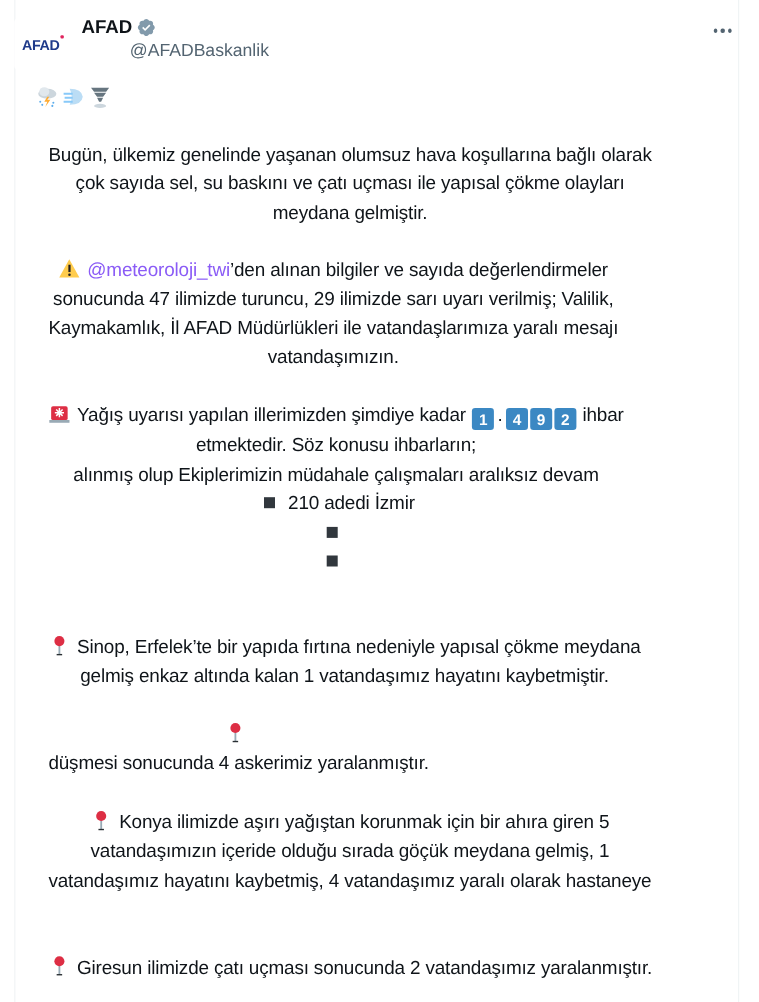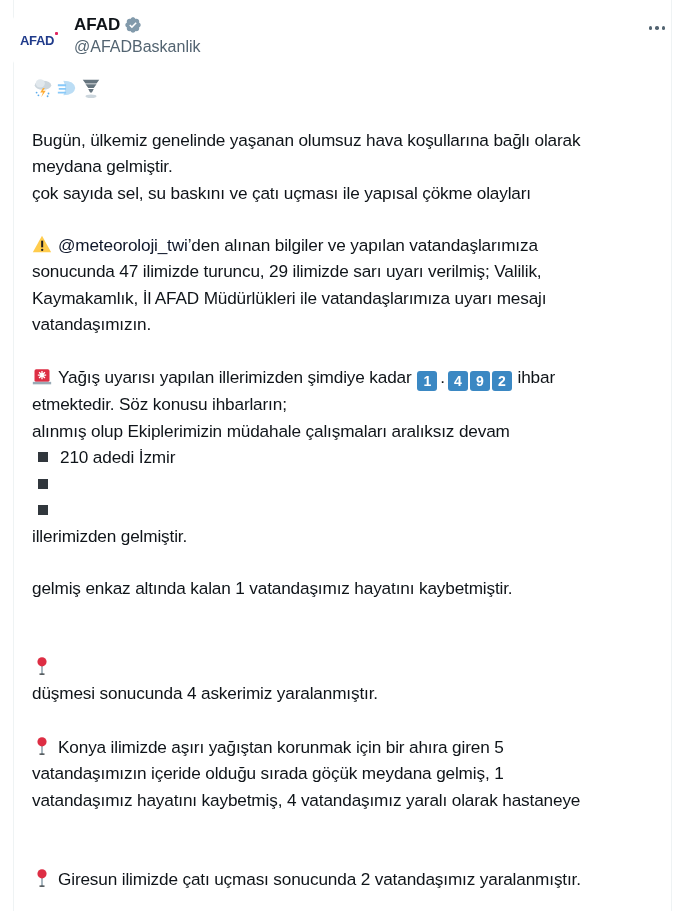--- a/index.html
+++ b/index.html
@@ -23,37 +23,37 @@
     .avatar-logo .dot {
       position: absolute; right: -4px; top: -1px; width: 3px; height: 3px;
       background: #e0245e; border-radius: 1px;
     }
     .names { position: absolute; left: 61px; top: 0; }
     .display-name-row { display: flex; align-items: center; height: 22px; }
     .display-name { font-weight: bold; font-size: 17px; color: #0f1419; }
     .verified {
       margin-left: 4px; width: 18px; height: 18px; display: inline-flex;
     }
-    .handle { font-size: 16px; color: #536471; margin-top: 2px; }
+    .handle { font-size: 16px; color: #536471; margin-top: 2px; margin-left: 44px; }
     .more {
       position: absolute; right: 4px; top: 4px; width: 30px; height: 20px;
       display: flex; align-items: center; justify-content: center; gap: 3px;
       cursor: pointer;
     }
     .more span { width: 3.5px; height: 3.5px; border-radius: 50%; background: #536471; display: block; }
 
     .body {
       position: absolute; left: 32px; top: 0; width: 630px;
       font-size: 17.2px; line-height: 26.4px; color: #0f1419;
       font-family: "Liberation Sans", sans-serif; letter-spacing: -0.15px;
     }
-    .para { position: absolute; left: 0; white-space: nowrap; }
+    .para { position: absolute; left: 12px; white-space: nowrap; text-align: center; }
     .emoji-row { position: absolute; left: 0; top: 76px; display: flex; gap: 2px; height: 24px; align-items: center; }
     .emo { width: 22px; height: 22px; display: inline-block; }
-    .mention { color: #0f172a; }
+    .mention { color: #8b5cf6; }
     .inl { display: inline-block; vertical-align: -3px; width: 20px; height: 20px; margin-right: 6px; }
     .keycap {
       display: inline-flex; align-items: center; justify-content: center;
       width: 20px; height: 20px; background: #3b88c3; color: #fff;
       border-radius: 3px; font-weight: bold; font-size: 14px; vertical-align: -3px;
       margin: 0 1px;
     }
     .kdot { display: inline-block; margin: 0 2px; }
     .bullet {
       display: inline-block; width: 10px; height: 10px; background: #31373d;
@@ -104,56 +104,62 @@
         <path d="M2 9h9M3 13h8M2 17h9" stroke="#88c9f9" stroke-width="2"></path>
       </svg>
     <svg class="emo" viewBox="0 0 24 24">
         <path d="M3 3h18l-3 4H6zM6 8h12l-3 4H9zM9 13h6l-2 4h-2z" fill="#66757f"></path>
         <ellipse cx="12" cy="21" rx="6" ry="2" fill="#ccd6dd"></ellipse>
       </svg>
   </div>
 
   <div class="para" style="top:127px">
     <div>Bugün, ülkemiz genelinde yaşanan olumsuz hava koşullarına bağlı olarak</div>
+    <div>çok sayıda sel, su baskını ve çatı uçması ile yapısal çökme olayları</div>
     <div>meydana gelmiştir.</div>
-    <div>çok sayıda sel, su baskını ve çatı uçması ile yapısal çökme olayları</div>
   </div>
 
   <div class="para" style="top:232px">
     <div>
       <svg class="inl" viewBox="0 0 24 24">
           <polygon points="12,2 23,22 1,22" fill="#ffcc4d"></polygon>
           <rect x="11" y="8" width="2.4" height="8" fill="#231f20"></rect>
           <circle cx="12.2" cy="19" r="1.4" fill="#231f20"></circle>
-        </svg><span class="mention">@meteoroloji_twi</span><span>’den alınan bilgiler ve yapılan vatandaşlarımıza</span>
+        </svg><span class="mention">@meteoroloji_twi</span><span>’den alınan bilgiler ve sayıda değerlendirmeler</span>
     </div>
     <div>sonucunda 47 ilimizde turuncu, 29 ilimizde sarı uyarı verilmiş; Valilik,</div>
-    <div>Kaymakamlık, İl AFAD Müdürlükleri ile vatandaşlarımıza uyarı mesajı</div>
+    <div>Kaymakamlık, İl AFAD Müdürlükleri ile vatandaşlarımıza yaralı mesajı</div>
     <div>vatandaşımızın.</div>
   </div>
 
   <div class="para" style="top:364px">
     <div>
       <svg class="inl" viewBox="0 0 24 24">
           <rect x="3" y="4" width="18" height="15" rx="2" fill="#dd2e44"></rect>
           <rect x="1" y="19" width="22" height="3" fill="#99aab5"></rect>
           <path d="M12 6v10M7 11h10M8.5 7.5l7 7M15.5 7.5l-7 7" stroke="#fff" stroke-width="1.6"></path>
         </svg><span>Yağış uyarısı yapılan illerimizden şimdiye kadar</span>
       <span class="keycap">1</span><span class="kdot">.</span><span class="keycap">4</span><span class="keycap">9</span><span class="keycap">2</span>
       <span>ihbar</span>
     </div>
     <div>etmektedir. Söz konusu ihbarların;</div>
     <div>alınmış olup Ekiplerimizin müdahale çalışmaları aralıksız devam</div>
     <div><span class="bullet"></span><span>210 adedi İzmir</span></div>
     <div><span class="bullet"></span></div>
     <div><span class="bullet"></span></div>
-    <div>illerimizden gelmiştir.</div>
   </div>
 
   <div class="para" style="top:575px">
+    <div>
+      <svg class="inl" viewBox="0 0 24 24">
+          <rect x="11" y="10" width="2" height="12" fill="#99aab5"></rect>
+          <circle cx="12" cy="7" r="5.5" fill="#dd2e44"></circle>
+          <rect x="9" y="21" width="6" height="1.5" fill="#292f33"></rect>
+        </svg><span>Sinop, Erfelek’te bir yapıda fırtına nedeniyle yapısal çökme meydana</span>
+    </div>
     <div>gelmiş enkaz altında kalan 1 vatandaşımız hayatını kaybetmiştir.</div>
   </div>
 
   <div class="para" style="top:654px">
     <div>
       <svg class="inl" viewBox="0 0 24 24">
           <rect x="11" y="10" width="2" height="12" fill="#99aab5"></rect>
           <circle cx="12" cy="7" r="5.5" fill="#dd2e44"></circle>
           <rect x="9" y="21" width="6" height="1.5" fill="#292f33"></rect>
         </svg>

